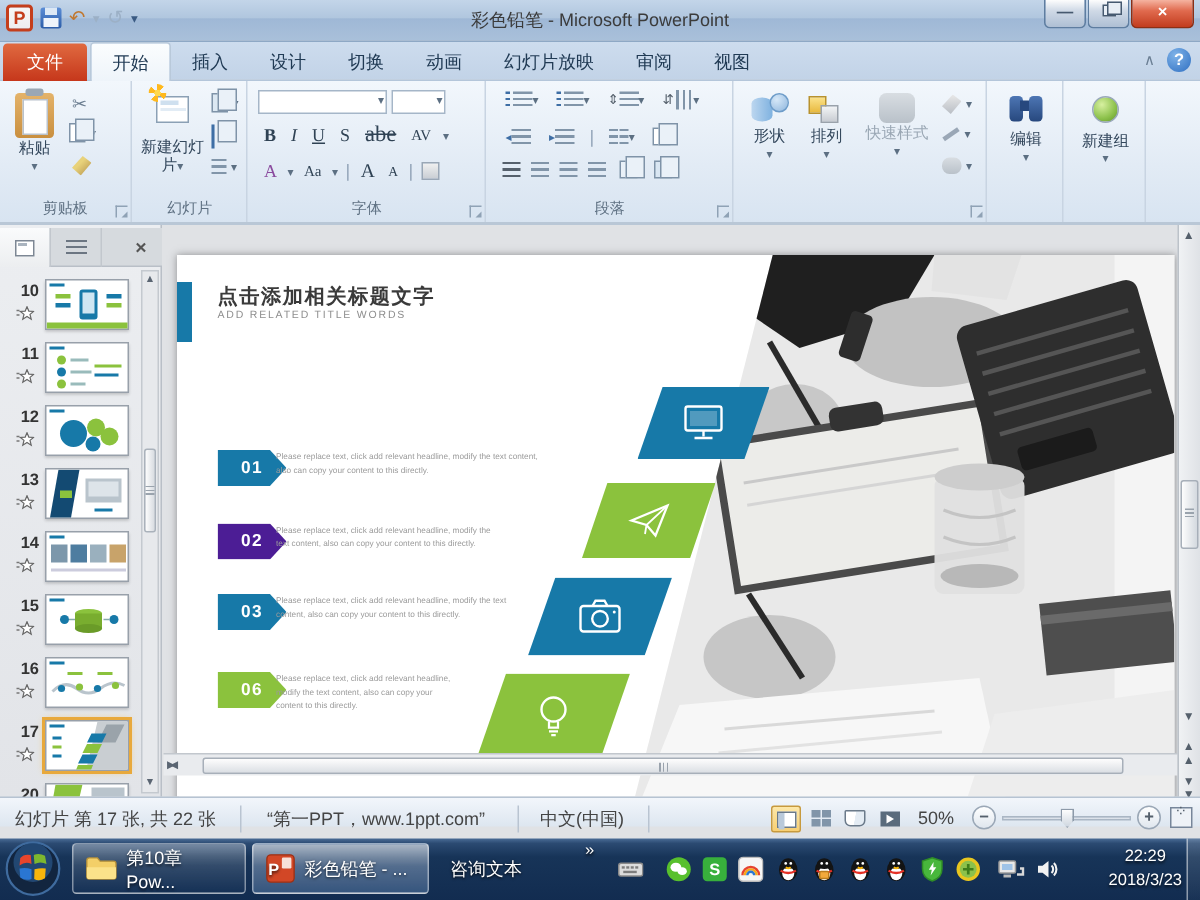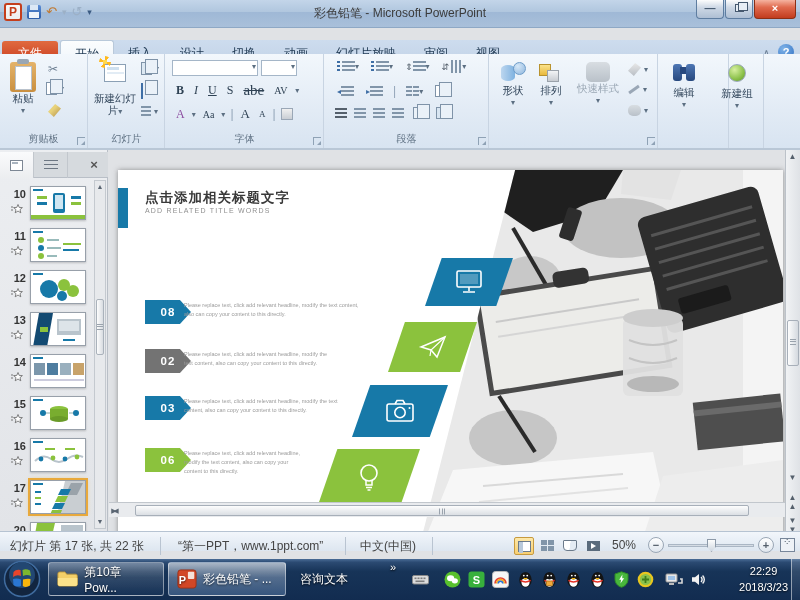--- a/index.html
+++ b/index.html
@@ -23,21 +23,21 @@
   .win-title { position:absolute; left:0; right:0; top:5px; text-align:center; color:#3b3b3b; font-size:12px; }
   .winbtns { position:absolute; right:4px; top:0; display:flex; }
   .wbtn { width:28px; height:19px; border:1px solid #5e7da0; border-top:none; border-radius:0 0 4px 4px;
     background:linear-gradient(#fdfdfd,#cfd9e6 40%,#aebfd4); color:#46596f; text-align:center; line-height:17px; font-size:11px; font-weight:bold; margin-left:1px; }
   .wbtn.close { width:42px; background:linear-gradient(#f5b3a0,#e06a4e 40%,#c23c1e); color:#fff; border-color:#8c2f15; }
   .restore-g { display:inline-block; width:9px; height:8px; border:1px solid #46596f; position:relative; background:#e8eef5; }
   .restore-g::before { content:""; position:absolute; left:2px; top:-3px; width:8px; height:7px; border:1px solid #46596f; background:#e8eef5; }
 
   
   .tabrow { position:absolute; left:0; top:28px; width:800px; height:26px;
-    background:linear-gradient(#cddcee,#c2d3e7); border-bottom:1px solid #b4c6da;margin-top:12px; }
+    background:linear-gradient(#cddcee,#c2d3e7); border-bottom:1px solid #b4c6da; }
   .tab { float:left; height:26px; padding:0 14px; line-height:26px; color:#1f3molecular042; color:#203a54; font-size:12px; }
   .tab.file { background:linear-gradient(#e06a40,#c6371b); color:#fff; border-radius:3px 3px 0 0; margin:1px 2px 0 2px; height:25px; line-height:24px; padding:0 16px; }
   .tab.active { background:linear-gradient(#fbfdfe,#eef4fa); border:1px solid #b9c9da; border-bottom:none; border-radius:3px 3px 0 0; color:#203a54; }
   .tabrow-right { position:absolute; right:6px; top:4px; display:flex; gap:8px; align-items:center; }
   .collapse-caret { color:#6b7f94; font-size:10px; }
   .helpbtn { width:16px; height:16px; border-radius:50%; background:radial-gradient(circle at 35% 30%, #7fb3e8, #2f6fc2); color:#fff; font-weight:bold; text-align:center; line-height:16px; font-size:11px; }
 
   
   .ribbon { position:absolute; left:0; top:54px; width:800px; height:96px;
     background:linear-gradient(#f2f7fc,#e2ebf5 60%,#d8e4f1); border-bottom:2px solid #b9c7d6; }
@@ -345,21 +345,21 @@
           <span style="display:inline-block;width:12px;height:3px;background:#9aa7b6;transform:rotate(-35deg)"></span>
           <span class="caret">▾</span>
         </div>
       <div class="abs minirow" style="left:138px;top:51px">
           <span class="quickic" style="width:13px;height:11px"></span>
           <span class="caret">▾</span>
         </div>
       <div class="launcher"></div>
     </div>
 
-    <div class="rgroup" style="left:659px;width:70px">
+    <div class="rgroup" style="left:659px;width:50px">
       <div class="bigbtn" style="position:absolute;left:5px;top:10px;width:40px">
         <div class="binoc">
             <i></i>
           </div>
         <div style="margin-top:4px">编辑</div>
         <div class="caret">▾</div>
       </div>
     </div>
 
     <div class="rgroup" style="left:710px;width:54px">
@@ -575,23 +575,23 @@
                 <rect x="282" y="236" width="88" height="6" fill="#6a6a6a"></rect>
               </g>
             <polygon points="250,306 370,290 370,374 228,374" fill="#ededed"></polygon>
           </svg>
         </div>
 
         <div class="accentbar" style="background:#1779a8"></div>
         <div class="stitle">点击添加相关标题文字</div>
         <div class="ssub">ADD RELATED TITLE WORDS</div>
 
-        <div class="numarrow" style="left:27px;top:130px;background:#1779a8">08</div>
+        <div class="numarrow" style="left:27px;top:130px;background:#1779a8">01</div>
         <div class="itemtext" style="left:66px;top:131px;width:180px">Please replace text, click add relevant headline, modify the text content, also can copy your content to this directly.</div>
-        <div class="numarrow" style="left:27px;top:179px;background:#737373">02</div>
+        <div class="numarrow" style="left:27px;top:179px;background:#4c1d95">02</div>
         <div class="itemtext" style="left:66px;top:180px;width:152px">Please replace text, click add relevant headline, modify the text content, also can copy your content to this directly.</div>
         <div class="numarrow" style="left:27px;top:226px;background:#1779a8">03</div>
         <div class="itemtext" style="left:66px;top:227px;width:156px">Please replace text, click add relevant headline, modify the text content, also can copy your content to this directly.</div>
         <div class="numarrow" style="left:27px;top:278px;background:#8bc23d">06</div>
         <div class="itemtext" style="left:66px;top:279px;width:122px">Please replace text, click add relevant headline, modify the text content, also can copy your content to this directly.</div>
 
         <div class="para" style="left:307px;top:88px;width:88px;height:48px;background:#1779a8">
           <svg width="30" height="26" viewBox="0 0 30 26">
               <rect x="3" y="2" width="24" height="16" rx="1.5" fill="none" stroke="#fff" stroke-width="1.6"></rect>
               <rect x="6" y="5" width="18" height="10" fill="#fff" opacity=".25"></rect>

